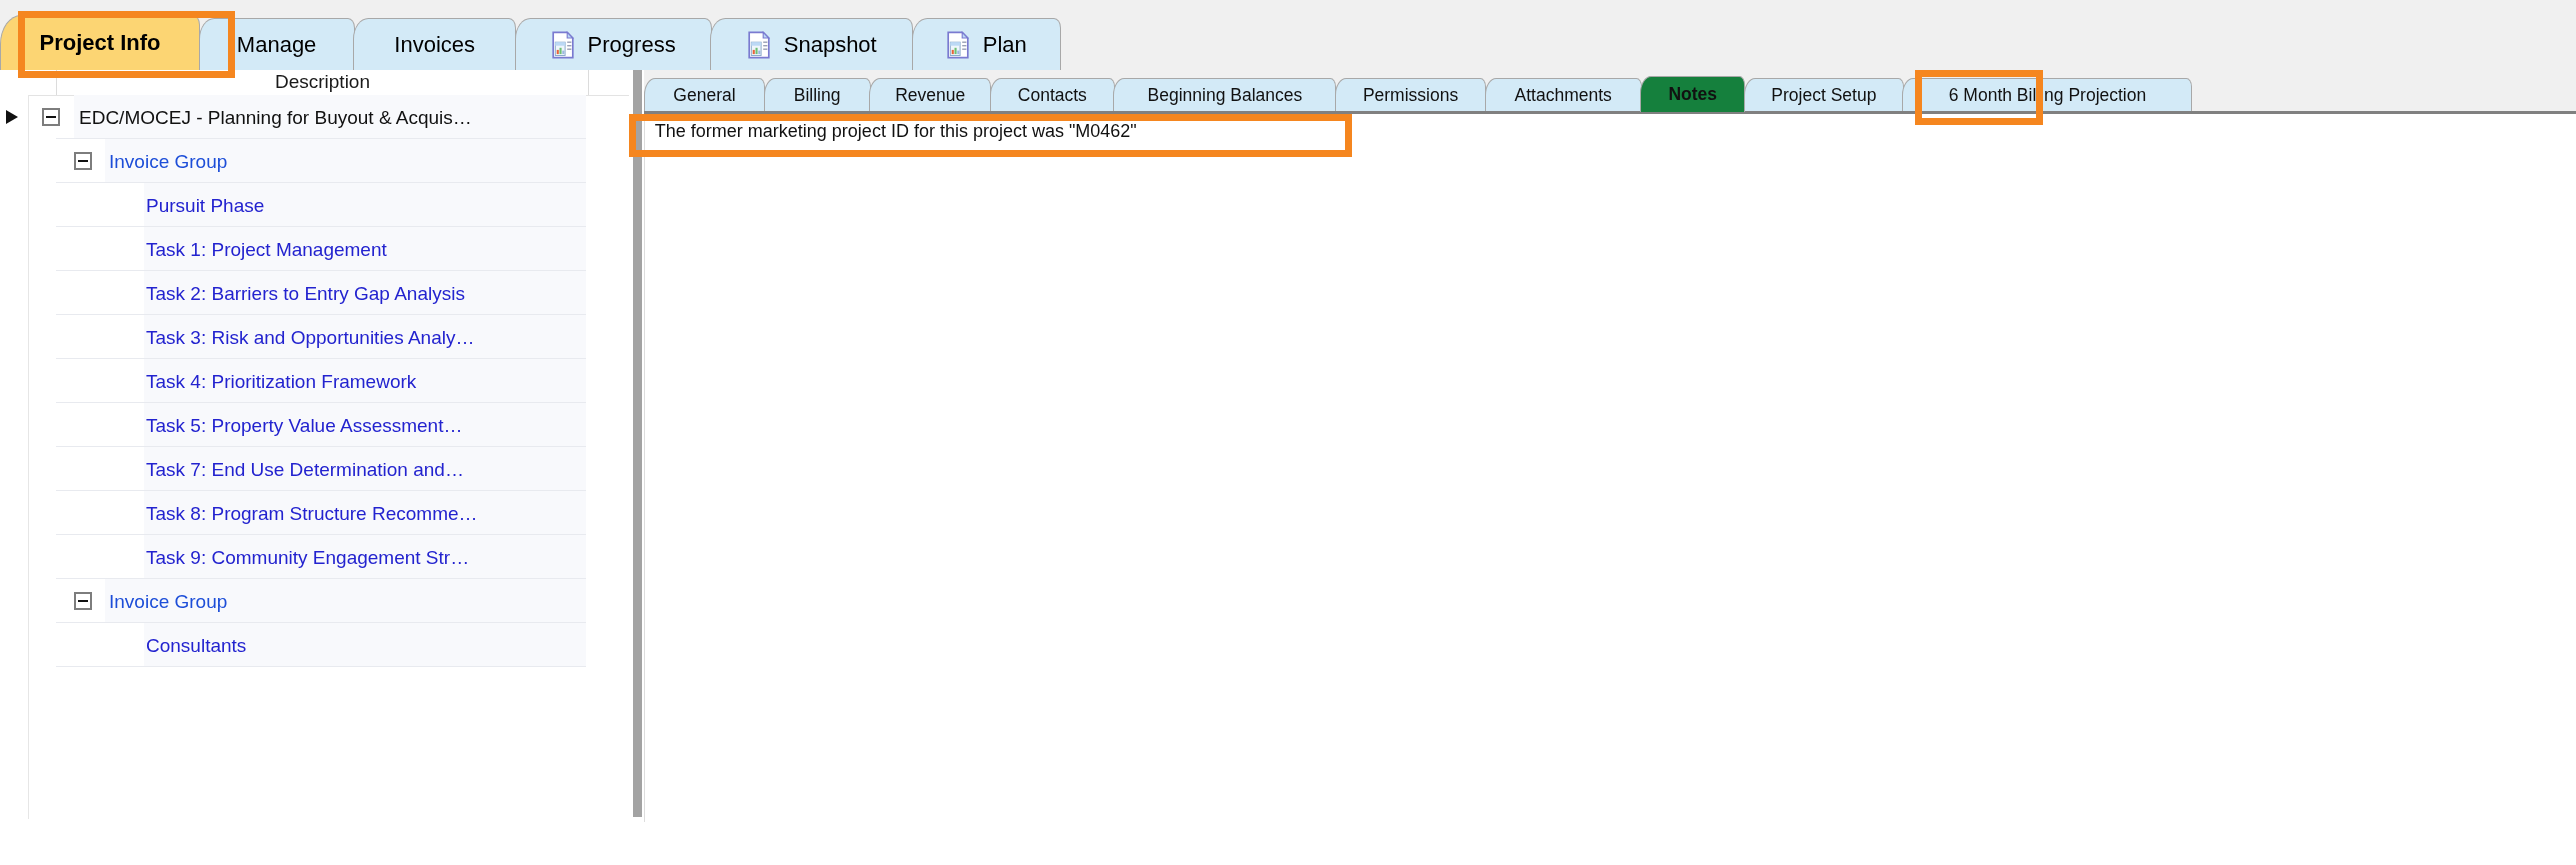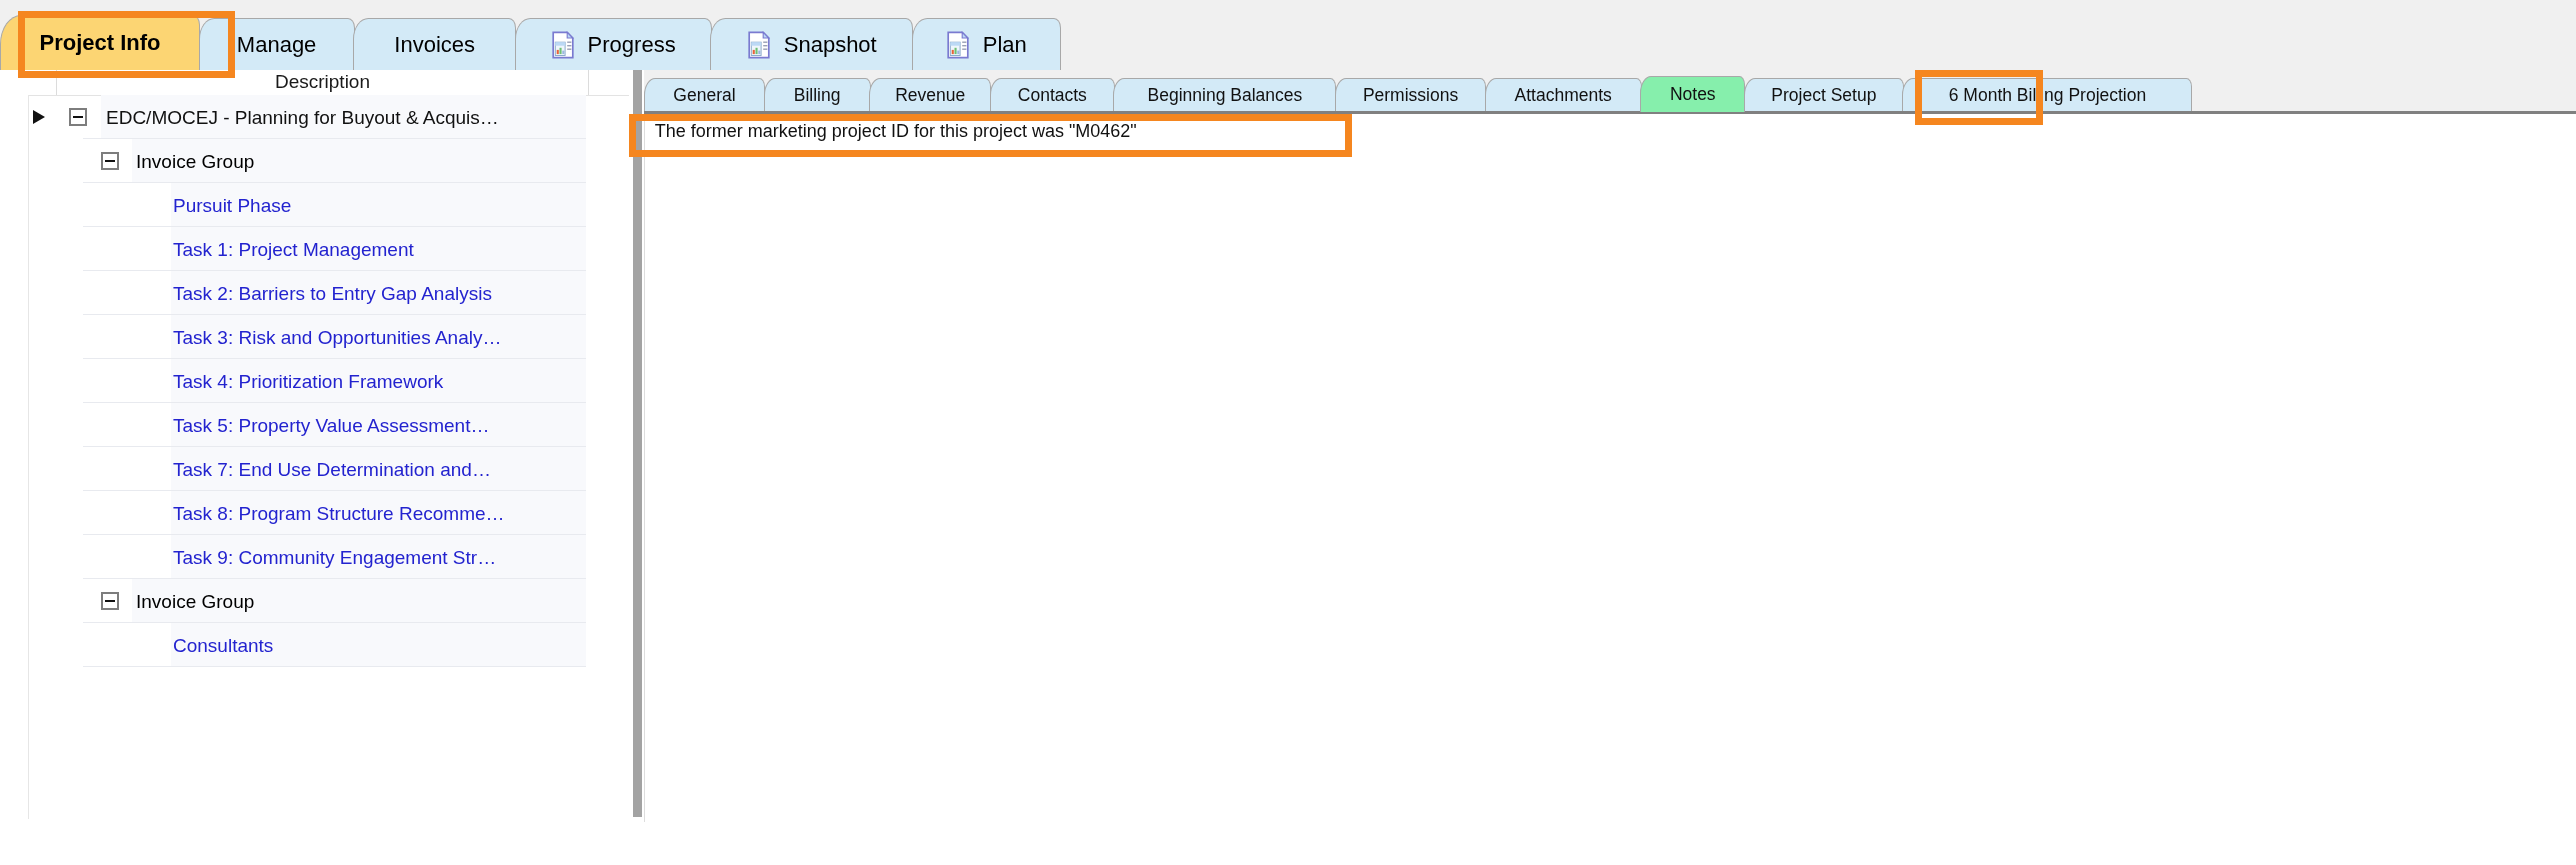--- a/index.html
+++ b/index.html
@@ -120,21 +120,20 @@
     position: absolute;
     left: 0; top: 25px;
     width: 629px;
   }
   .trow {
     position: relative;
     height: 44px;
     display: flex;
     align-items: center;
     box-sizing: border-box;
-    margin-left: 27px;
   }
   .trow .rowline {
     position: absolute;
     left: 56px; right: 43px; bottom: 0;
     height: 0.7px;
     background: #e8eaef;
   }
   .trow .cellbg {
     position: absolute;
     top: 0; bottom: 0;
@@ -167,21 +166,21 @@
   }
   .tlabel {
     position: absolute;
     top: 50%;
     transform: translateY(-50%);
     font-size: 19px;
     white-space: nowrap;
     line-height: 1;
   }
   .tlabel.root   { color: #111111; }
-  .tlabel.group  { color: #000000; }
+  .tlabel.group  { color: #1d4ed8; }
   .tlabel.leaf   { color: #2323cf; }
 
   
   #splitter {
     position: absolute;
     left: 630px; top: 0;
     width: 14px; height: 747px;
     background: #ffffff;
   }
   #splitter .bar {
@@ -224,22 +223,22 @@
     border-bottom: none;
     border-top-left-radius: 11.2px 17px;
     border-top-right-radius: 5.6px 8.4px;
     margin-right: -1.4px;
     font-size: 17.5px;
     color: #111111;
     white-space: nowrap;
     cursor: default;
   }
   .stab.active {
-    background: #86efac;
-    font-weight: normal;
+    background: #15803d;
+    font-weight: bold;
     height: 36px;
     z-index: 9;
     align-items: center;
   }
   #subtab-underline {
     position: absolute;
     left: 0; top: 41px;
     width: 1932px; height: 3.5px;
     background: #808080;
   }

